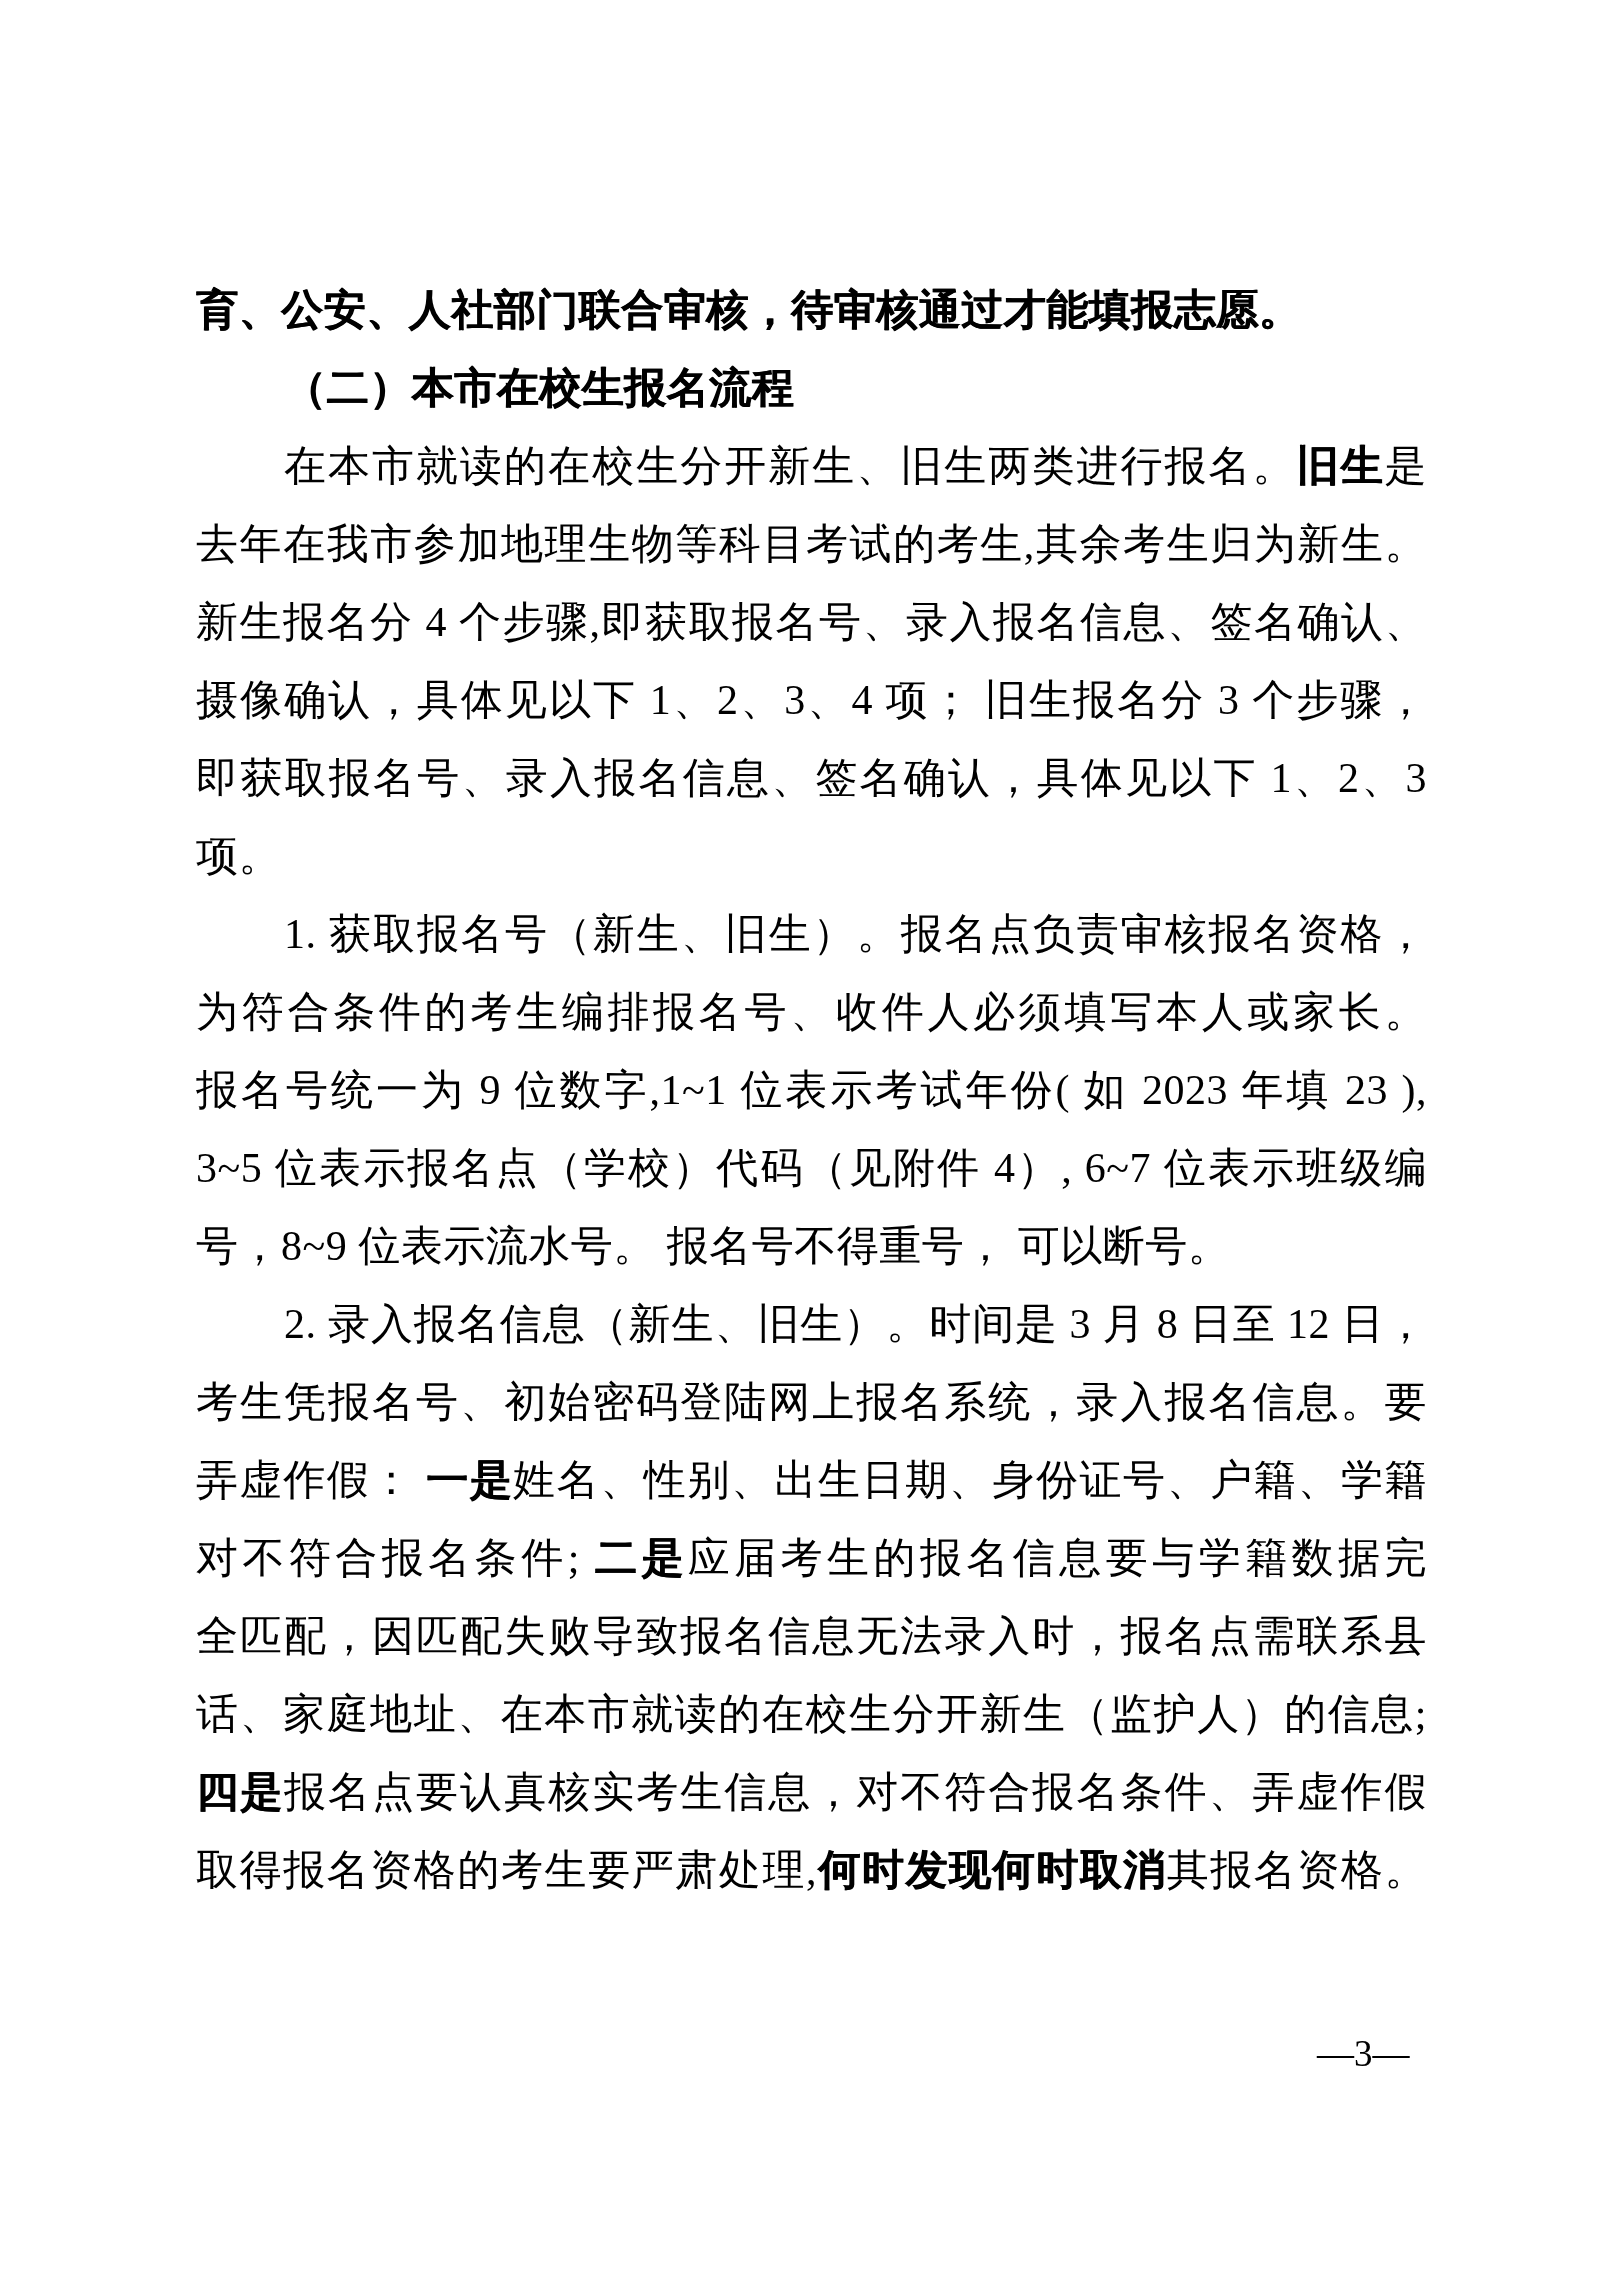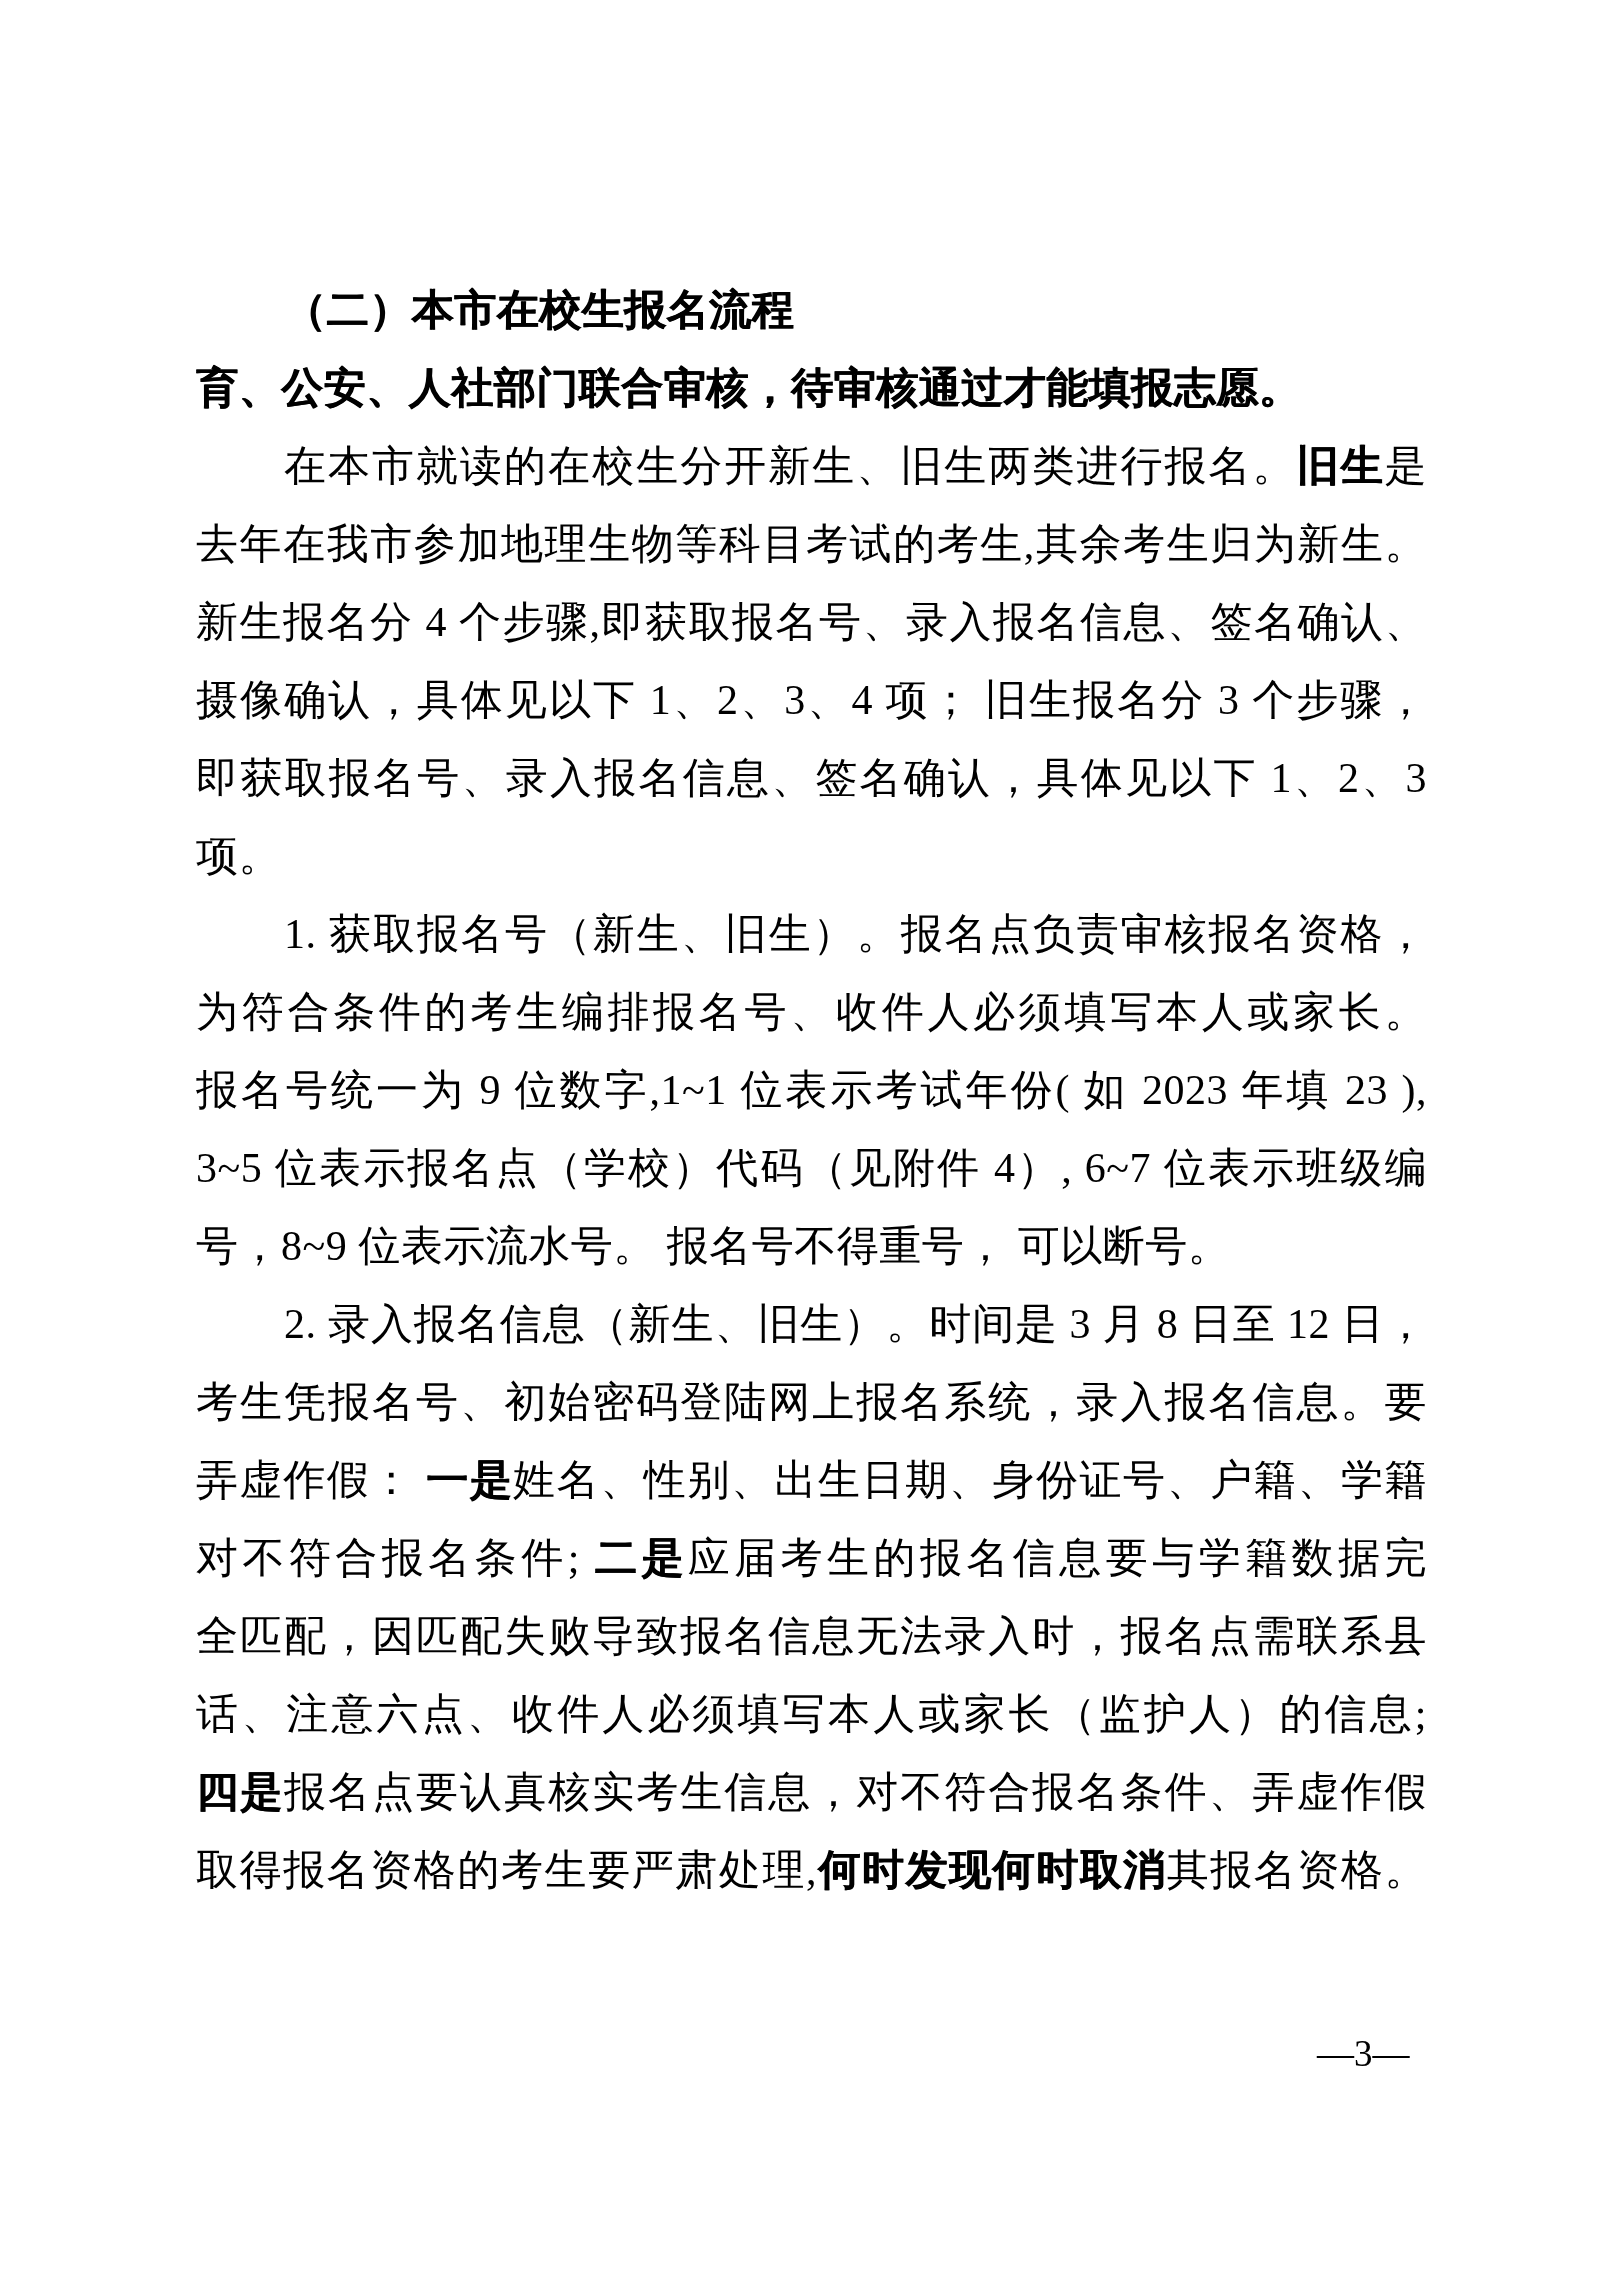--- a/index.html
+++ b/index.html
@@ -46,39 +46,39 @@
     font-size: 37px;
     line-height: 45px;
     color: #000;
   }
 </style>
 </head>
 <body>
 
 <div class="page">
   <div class="textblock" id="textblock">
+      <div class="line short"><span class="seg-b">育、公安、人社部门联合审核，待审核通过才能填报志愿。</span></div>
       <div class="line short indent"><span class="seg-b">（二）本市在校生报名流程</span></div>
-      <div class="line short"><span class="seg-b">育、公安、人社部门联合审核，待审核通过才能填报志愿。</span></div>
       <div class="line full indent"><span class="seg">在本市就读的在校生分开新生、旧生两类进行报名。</span><span class="seg-b">旧生</span><span class="seg">是</span></div>
       <div class="line full"><span class="seg">去年在我市参加地理生物等科目考试的考生,其余考生归为新生。</span></div>
       <div class="line full"><span class="seg">新生报名分 4 个步骤,即获取报名号、录入报名信息、签名确认、</span></div>
       <div class="line full"><span class="seg">摄像确认，具体见以下 1、2、3、4 项； 旧生报名分 3 个步骤，</span></div>
       <div class="line full"><span class="seg">即获取报名号、录入报名信息、签名确认，具体见以下 1、2、3</span></div>
       <div class="line short"><span class="seg">项。</span></div>
       <div class="line full indent"><span class="seg">1. 获取报名号（新生、旧生）。报名点负责审核报名资格，</span></div>
       <div class="line full"><span class="seg">为符合条件的考生编排报名号、收件人必须填写本人或家长。</span></div>
       <div class="line full"><span class="seg">报名号统一为 9 位数字,1~1 位表示考试年份( 如 2023 年填 23 ),</span></div>
       <div class="line full"><span class="seg">3~5 位表示报名点（学校）代码（见附件 4）, 6~7 位表示班级编</span></div>
       <div class="line short"><span class="seg">号，8~9 位表示流水号。 报名号不得重号， 可以断号。</span></div>
       <div class="line full indent"><span class="seg">2. 录入报名信息（新生、旧生）。时间是 3 月 8 日至 12 日，</span></div>
       <div class="line full"><span class="seg">考生凭报名号、初始密码登陆网上报名系统，录入报名信息。要</span></div>
       <div class="line full"><span class="seg">弄虚作假： </span><span class="seg-b">一是</span><span class="seg">姓名、性别、出生日期、身份证号、户籍、学籍</span></div>
       <div class="line full"><span class="seg">对不符合报名条件; </span><span class="seg-b">二是</span><span class="seg">应届考生的报名信息要与学籍数据完</span></div>
       <div class="line full"><span class="seg">全匹配，因匹配失败导致报名信息无法录入时，报名点需联系县</span></div>
-      <div class="line full"><span class="seg">话、注意六点、收件人必须填写本人或家长（监护人）的信息;</span></div>
+      <div class="line full"><span class="seg">话、家庭地址、在本市就读的在校生分开新生（监护人）的信息;</span></div>
       <div class="line full"><span class="seg-b">四是</span><span class="seg">报名点要认真核实考生信息，对不符合报名条件、弄虚作假</span></div>
       <div class="line full"><span class="seg">取得报名资格的考生要严肃处理,</span><span class="seg-b">何时发现何时取消</span><span class="seg">其报名资格。</span></div>
     </div>
   <div class="footer">
     <span>—3—</span>
   </div>
 </div>
 
 
 </body></html>

